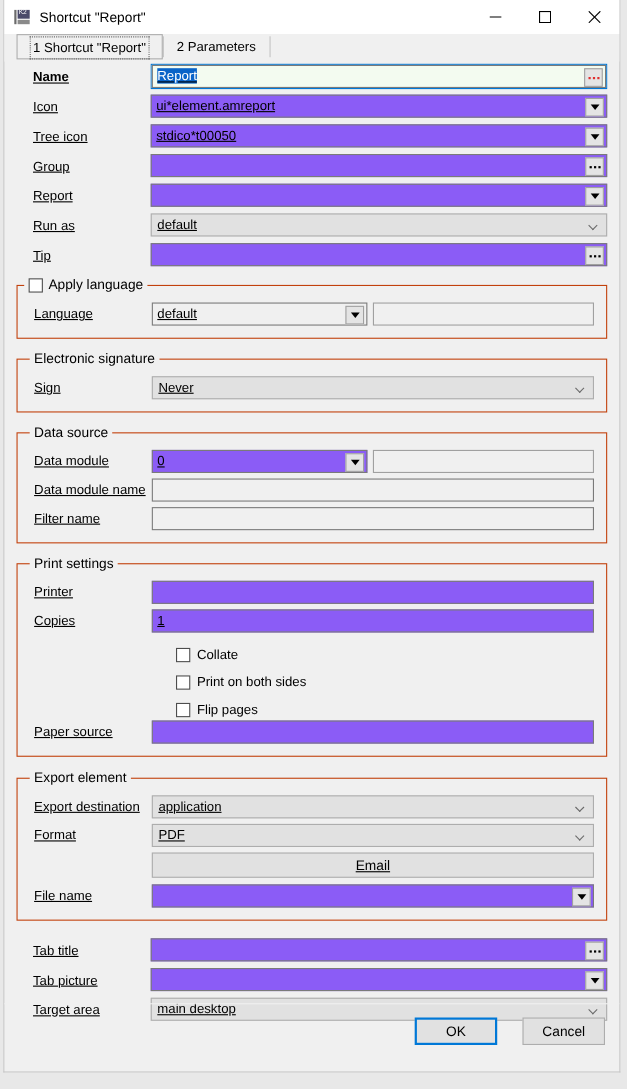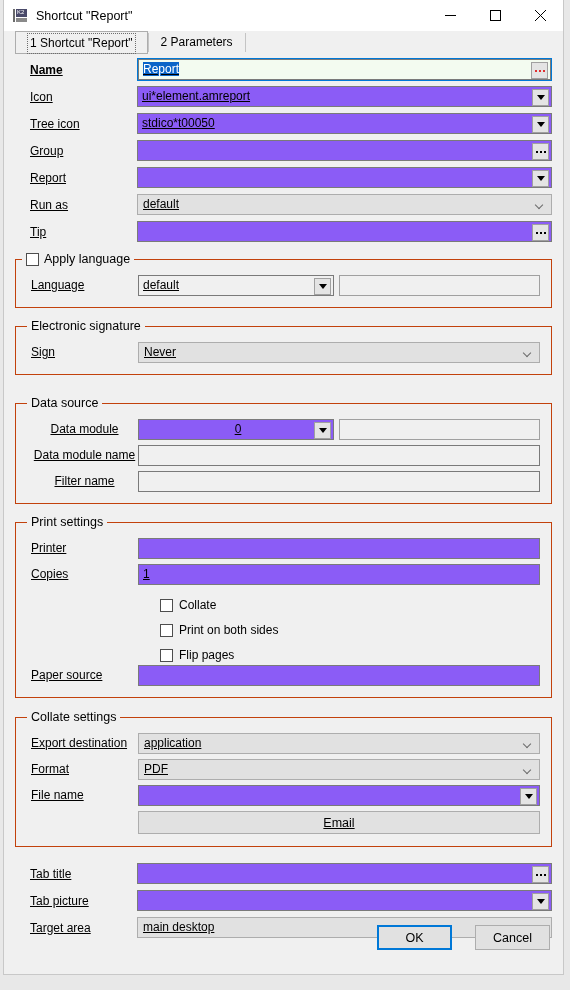--- a/index.html
+++ b/index.html
@@ -404,21 +404,21 @@
       <div class="lbl">Sign</div>
       <div class="ctl" style="padding-right:11px;">
         <div class="cbo">
           <span>Never</span>
           <span class="chev"></span>
         </div>
       </div>
     </div>
   </div>
 
-  <div class="gbox" style="margin-top:28px;text-align:center;">
+  <div class="gbox" style="margin-top:18px;">
     <div class="gtitle">Data source</div>
     <div class="row">
       <div class="lbl">Data module</div>
       <div class="ctl" style="padding-right:11px;">
         <div class="split">
           <div class="half">
             <div class="inp withbtn">
               <span>0</span>
               <span class="fbtn">
                 <span class="caret"></span>
@@ -485,54 +485,54 @@
       <div class="lbl">Paper source</div>
       <div class="ctl" style="padding-right:11px;">
         <div class="inp">
           <span></span>
         </div>
       </div>
     </div>
   </div>
 
   <div class="gbox" style="margin-top:19px;">
-    <div class="gtitle">Collate settings</div>
+    <div class="gtitle">Export element</div>
     <div class="row">
       <div class="lbl">Export destination</div>
       <div class="ctl" style="padding-right:11px;">
         <div class="cbo">
           <span>application</span>
           <span class="chev"></span>
         </div>
       </div>
     </div>
     <div class="row">
       <div class="lbl">Format</div>
       <div class="ctl" style="padding-right:11px;">
         <div class="cbo">
           <span>PDF</span>
           <span class="chev"></span>
         </div>
       </div>
     </div>
-    <div class="row">
-      <div class="lbl">File name</div>
-      <div class="ctl" style="padding-right:11px;">
-        <div class="inp withbtn">
-          <span></span>
-          <span class="fbtn">
-            <span class="caret"></span>
-          </span>
-        </div>
-      </div>
-    </div>
     <div class="row" style="height:29px;">
       <div class="lbl"></div>
       <div class="ctl" style="padding-right:11px;">
         <div class="bigbtn">Email</div>
+      </div>
+    </div>
+    <div class="row">
+      <div class="lbl">File name</div>
+      <div class="ctl" style="padding-right:11px;">
+        <div class="inp withbtn">
+          <span></span>
+          <span class="fbtn">
+            <span class="caret"></span>
+          </span>
+        </div>
       </div>
     </div>
   </div>
 
   <div class="form" style="margin-top:13px;">
     <div class="row">
       <div class="lbl">Tab title</div>
       <div class="ctl">
         <div class="inp withbtn">
           <span></span>

